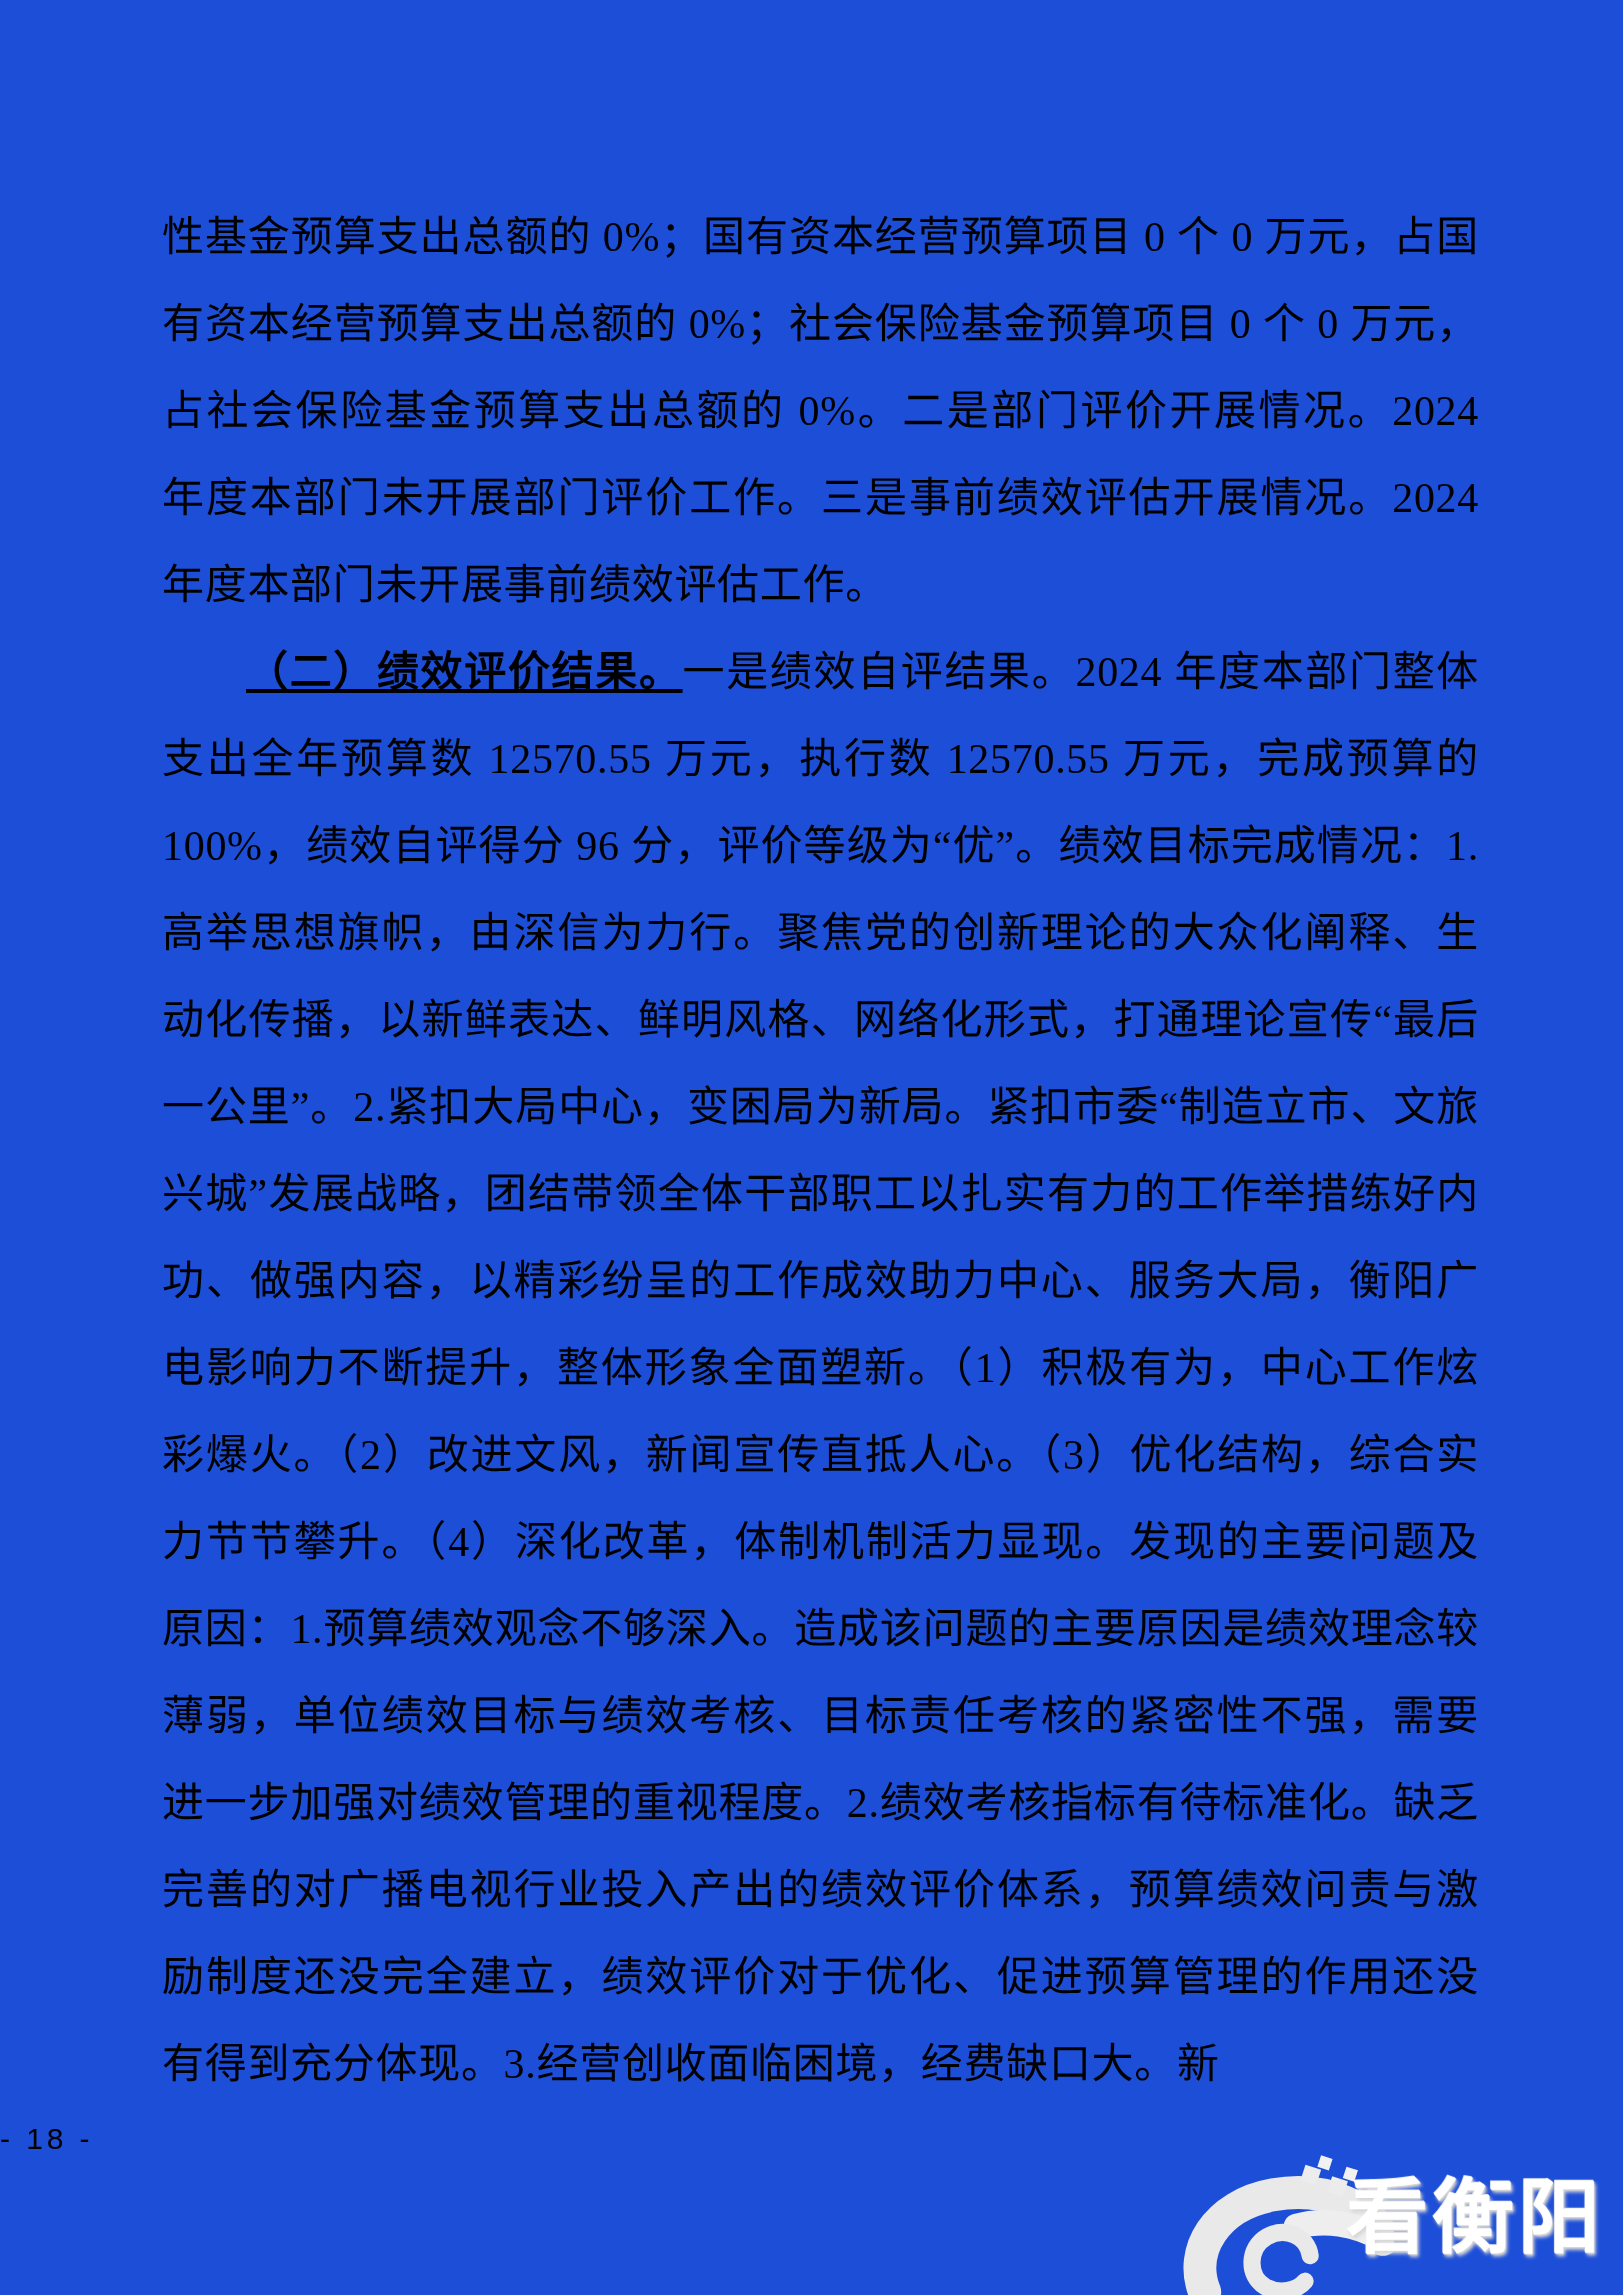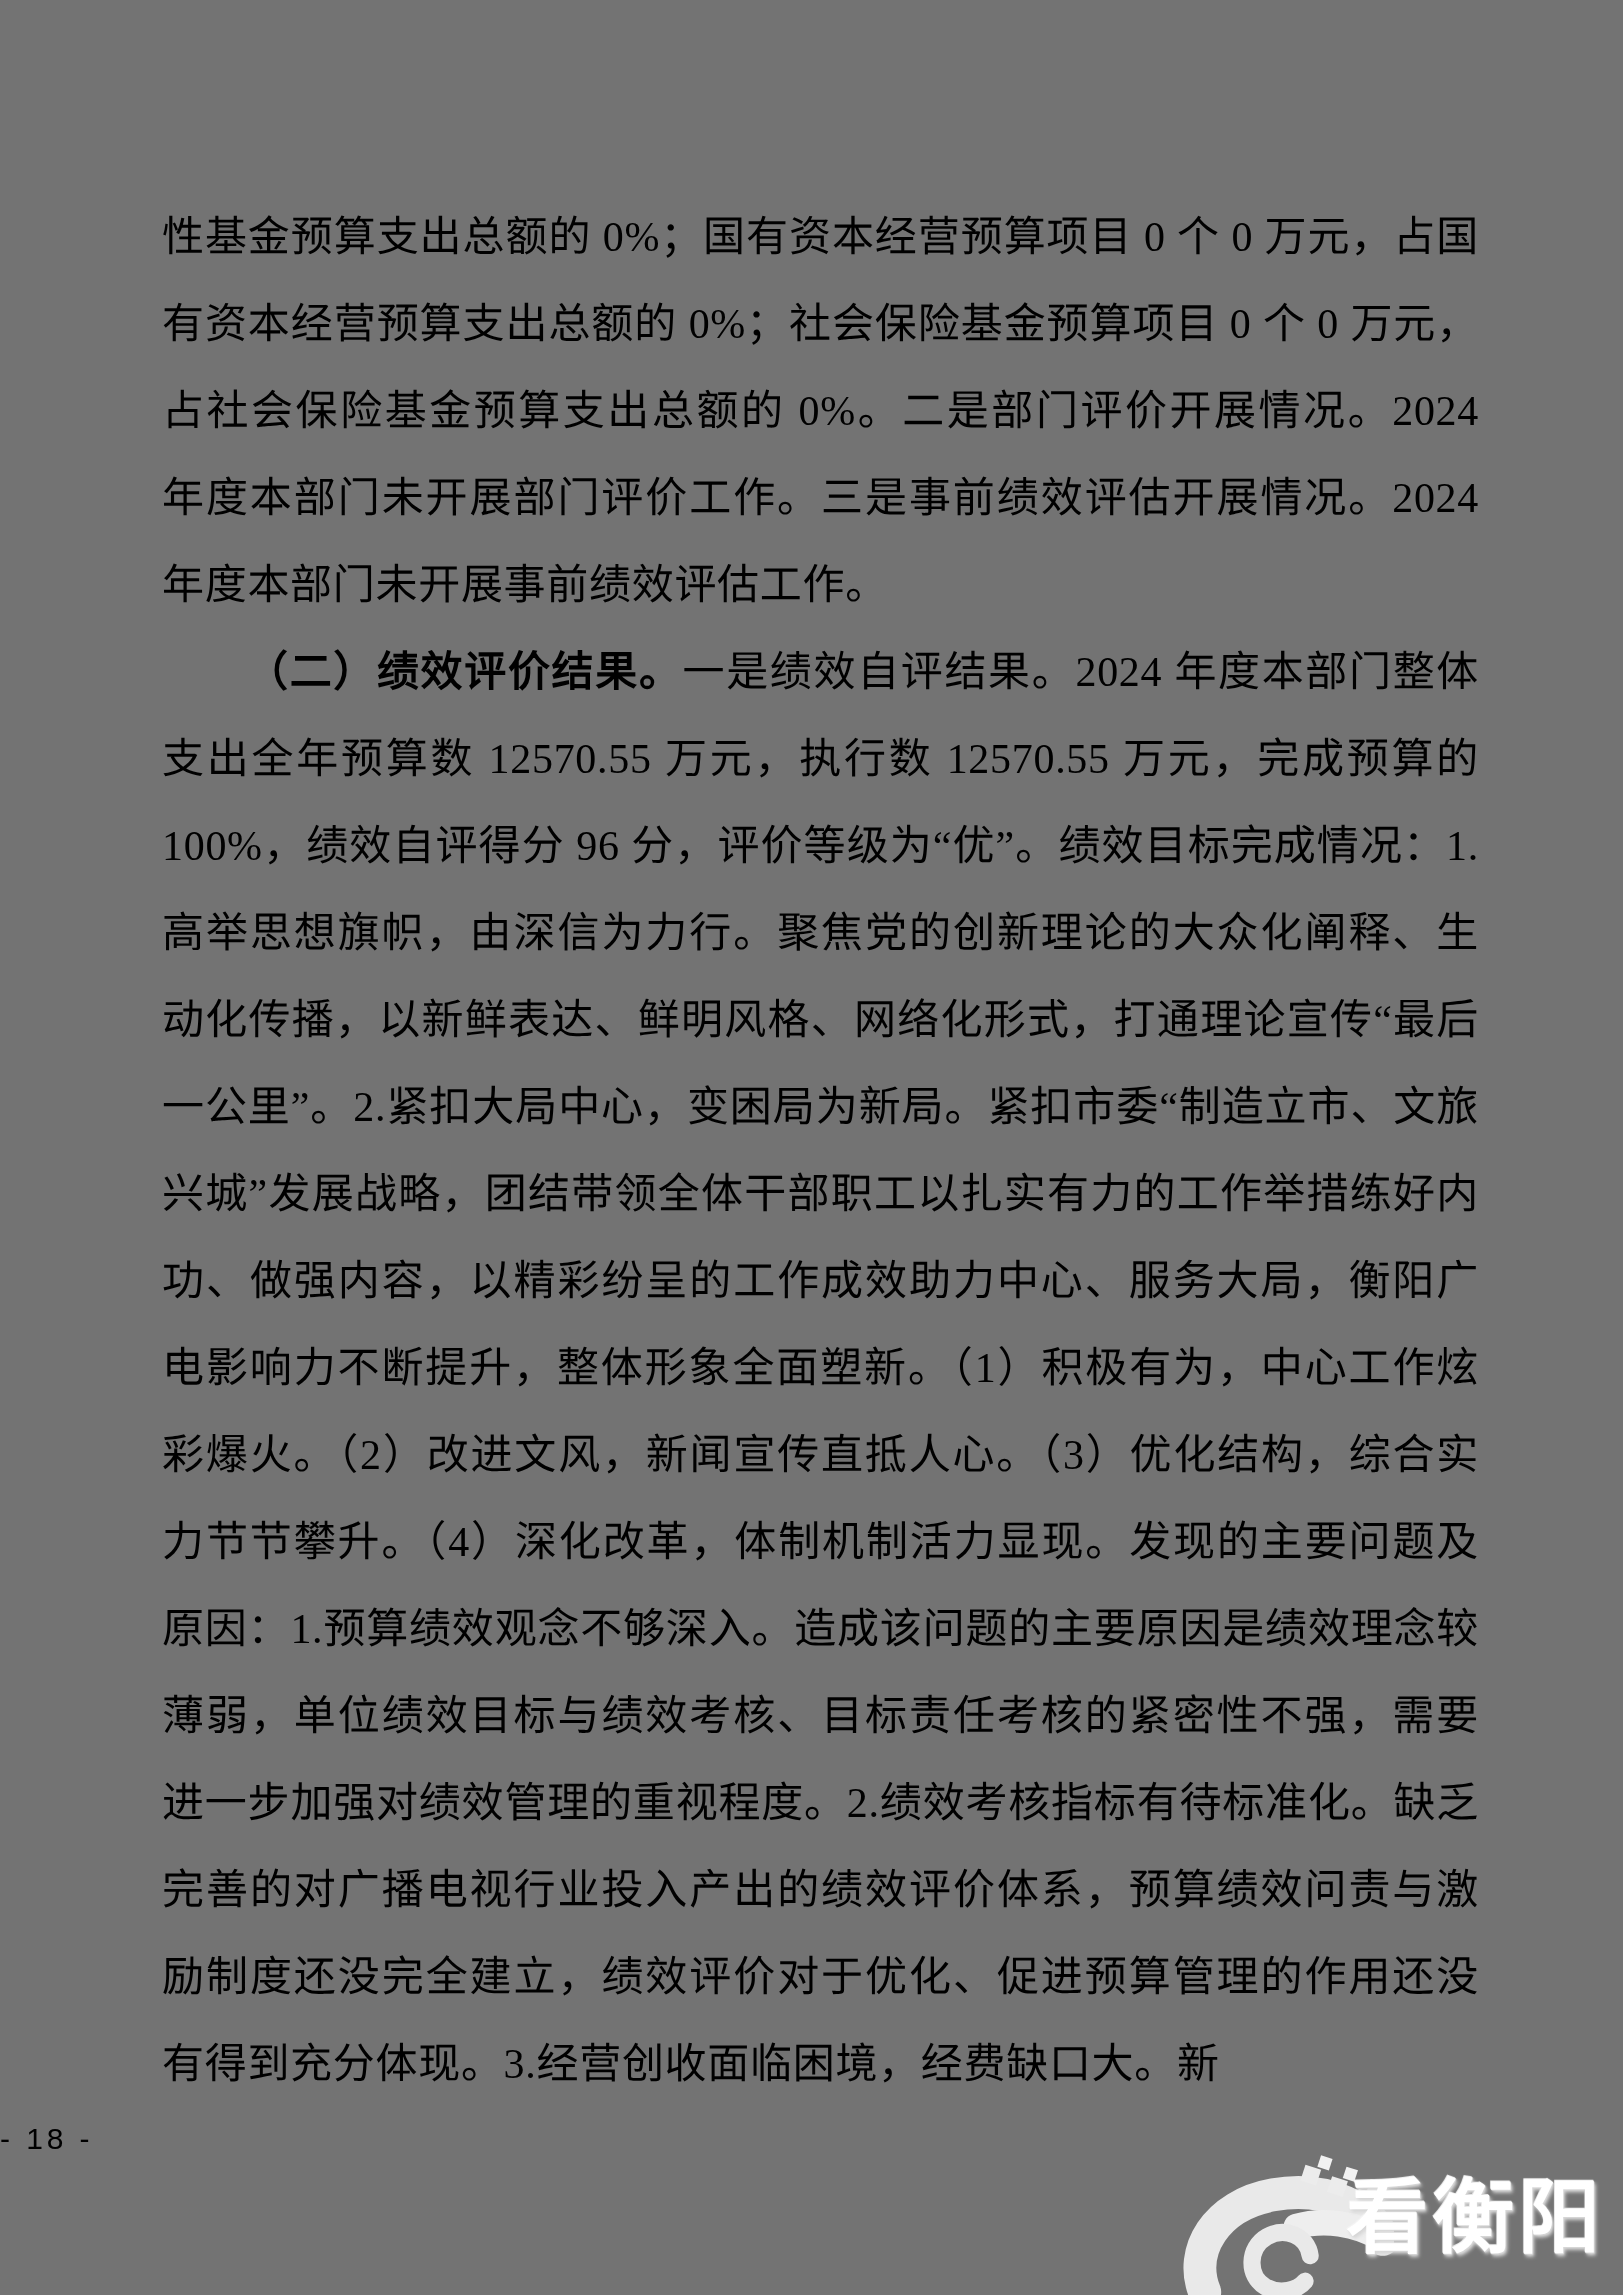--- a/index.html
+++ b/index.html
@@ -6,21 +6,21 @@
   html, body {
     margin: 0;
     padding: 0;
     background: #9e9e9e;
   }
   .page {
     position: relative;
     width: 1623px;
     height: 2295px;
     margin: 0 auto;
-    background: #737373;
+    background: #1d4ed8;
     overflow: hidden;
     font-family: "Liberation Serif", serif;
     color: #000000;
   }
   
   .doc-body {
     position: absolute;
     left: 162px;
     top: 194px;
     width: 1317px;
@@ -32,21 +32,21 @@
     word-break: normal;
   }
   p.para {
     margin: 0;
     padding: 0;
   }
   p.para.indent {
     text-indent: 2em;
   }
   .seg { font-weight: normal; }
-  .seg-bold { font-weight: bold; }
+  .seg-bold { font-weight: bold; text-decoration: underline; }
 
   
   .page-number {
     position: absolute;
     left: 0;
     top: 2120px;
     width: 100%;
     font-size: 30px;
     line-height: 37px;
     letter-spacing: 3.9px;

